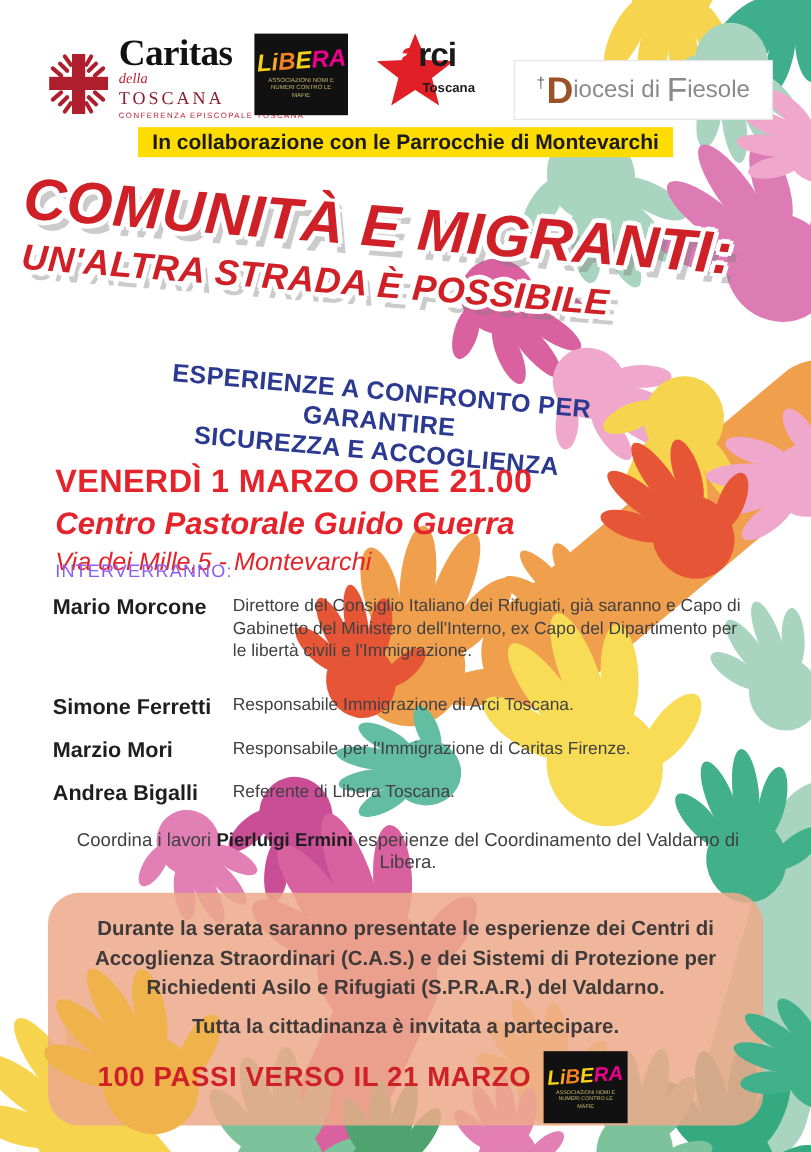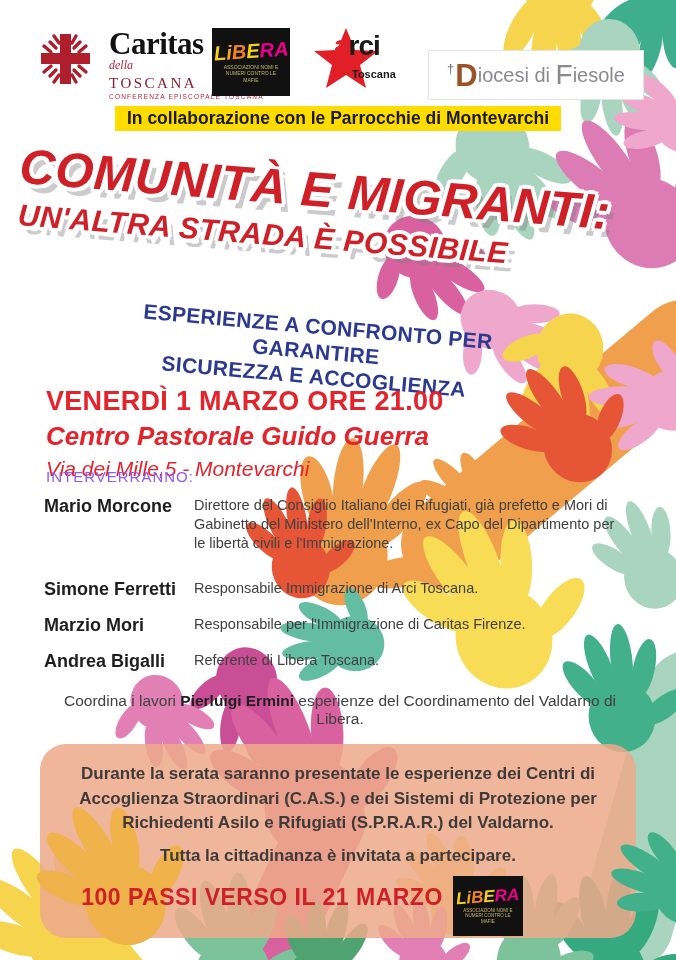--- a/index.html
+++ b/index.html
@@ -10,21 +10,21 @@
   .decor{position:absolute;left:0;top:0;width:676px;height:960px;pointer-events:none;}
   #decor-under{z-index:0;}
   .box-bg{
     position:absolute;left:40px;top:744px;width:596px;height:194px;border-radius:26px;
     background:rgba(236,170,138,0.86);z-index:1;
   }
   #decor-over{z-index:2;}
   .content{position:absolute;left:0;top:0;width:676px;height:960px;z-index:3;}
 
   
-  .caritas-logo{position:absolute;left:36px;top:28px;display:flex;gap:15px;align-items:flex-start;}
+  .caritas-logo{position:absolute;left:36px;top:28px;display:flex;gap:5px;align-items:flex-end;}
   .caritas-text{line-height:1;}
   .caritas-name{font-family:"Liberation Serif",serif;font-weight:bold;font-size:31px;color:#121212;letter-spacing:-0.5px;}
   .caritas-row2{display:flex;align-items:baseline;gap:5px;margin-top:0px;flex-direction:column;}
   .caritas-della{font-family:"Liberation Serif",serif;font-style:italic;font-size:12px;color:#C22033;}
   .caritas-toscana{font-family:"Liberation Serif",serif;font-size:15px;color:#8C1D2F;letter-spacing:2.5px;}
   .caritas-sub{font-size:6.5px;color:#C22033;letter-spacing:1.2px;margin-top:3px;}
 
   .libera-box{
     position:absolute;background:#111111;display:flex;flex-direction:column;align-items:center;justify-content:center;
   }
@@ -219,21 +219,21 @@
     <div class="event-block">
       <div class="event-datetime">VENERDÌ 1 MARZO ORE 21.00</div>
       <div class="event-venue">Centro Pastorale Guido Guerra</div>
       <div class="event-address">Via dei Mille,5 - Montevarchi</div>
     </div>
 
     <div class="speakers-heading">INTERVERRANNO:</div>
     <div class="speakers">
       <div class="speaker-row">
         <div class="speaker-name">Mario Morcone</div>
-        <div class="speaker-role">Direttore del Consiglio Italiano dei Rifugiati, già prefetto e Mori di Gabinetto del Ministero dell'Interno, ex Capo del Dipartimento per le libertà civili e l'Immigrazione.</div>
+        <div class="speaker-role">Direttore del Consiglio Italiano dei Rifugiati, già saranno e Capo di Gabinetto del Ministero dell'Interno, ex Capo del Dipartimento per le libertà civili e l'Immigrazione.</div>
       </div>
       <div class="speaker-row single">
         <div class="speaker-name">Simone Ferretti</div>
         <div class="speaker-role">Responsabile Immigrazione di Arci Toscana.</div>
       </div>
       <div class="speaker-row single">
         <div class="speaker-name">Marzio Mori</div>
         <div class="speaker-role">Responsabile per l'Immigrazione di Caritas Firenze.</div>
       </div>
       <div class="speaker-row single">

